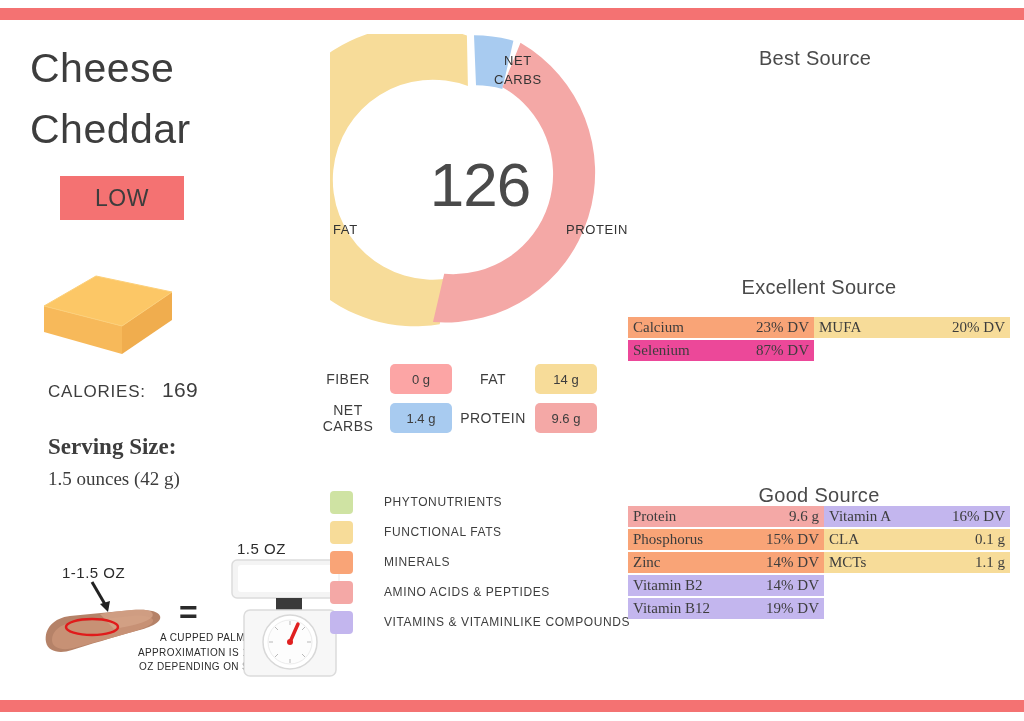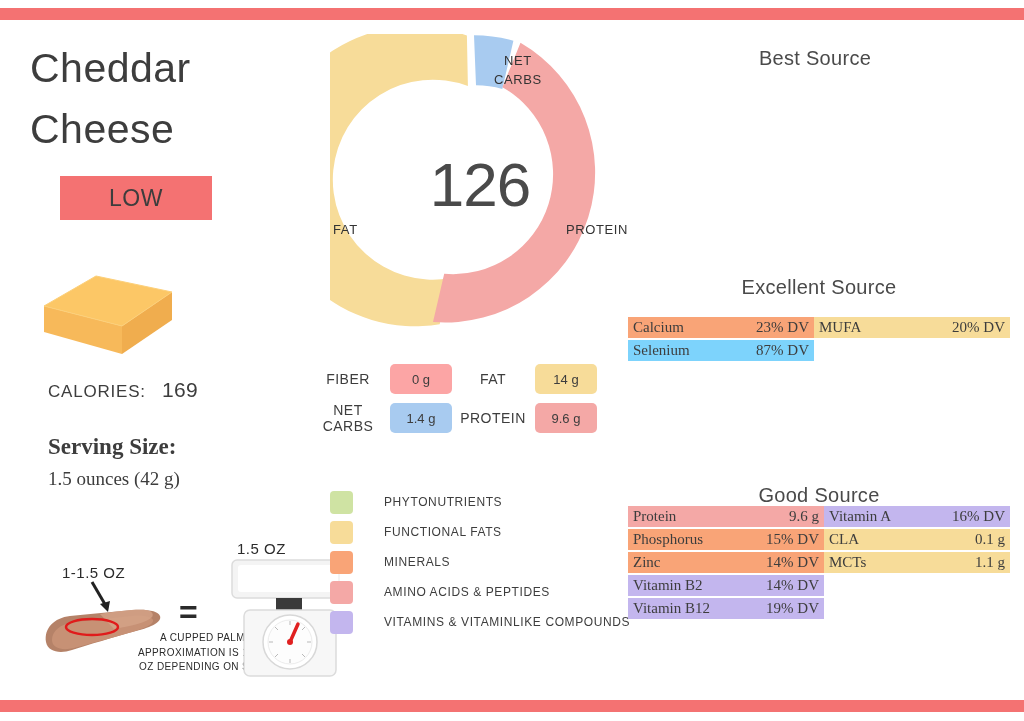--- a/index.html
+++ b/index.html
@@ -37,21 +37,21 @@
     font-size: 41px;
     font-weight: 400;
     line-height: 1.48;
     letter-spacing: 0.5px;
     color: #3d3d3d;
   }
   .grade-badge {
     position: absolute;
     left: 60px;
     top: 176px;
-    width: 152px;
+    width: 124px;
     height: 44px;
     background: #f47272;
     color: #3d3d3d;
     font-size: 23px;
     display: flex;
     align-items: center;
     justify-content: center;
     letter-spacing: 0.5px;
   }
 
@@ -262,22 +262,22 @@
 </style>
 </head>
 <body>
 
 <div id="page">
 
   <div class="rule top"></div>
   <div class="rule bottom"></div>
 
   <div class="food-title">
+    <div>Cheese</div>
     <div>Cheddar</div>
-    <div>Cheese</div>
   </div>
 
   <div class="grade-badge">LOW</div>
 
   <div class="cheese">
     <svg width="140" height="95" viewBox="0 0 140 95">
       <polygon points="6,38 58,8 134,24 84,58" fill="#fcc766"></polygon>
       <polygon points="6,38 84,58 84,86 6,64" fill="#f7b95a"></polygon>
       <polygon points="84,58 134,24 134,52 84,86" fill="#f0ad4e"></polygon>
       <polygon points="6,38 58,8 134,24 84,58" fill="none" stroke="#fcd07a" stroke-width="1"></polygon>
@@ -402,21 +402,21 @@
 
   <div class="source-heading" style="left:700px; top:47px; width:230px;">Best Source</div>
 
   <div class="source-heading" style="left:664px; top:276px; width:310px;">Excellent Source</div>
 
   <div class="nutrient-col" style="left:628px; top:317px; width:186px;">
     <div class="nutrient-row" style="background:#f9a477">
       <span class="nutrient-name">Calcium</span>
       <span class="nutrient-value">23% DV</span>
     </div>
-    <div class="nutrient-row" style="background:#7dd3fc">
+    <div class="nutrient-row" style="background:#ec4899">
       <span class="nutrient-name">Selenium</span>
       <span class="nutrient-value">87% DV</span>
     </div>
   </div>
 
   <div class="nutrient-col" style="left:814px; top:317px; width:196px;">
     <div class="nutrient-row" style="background:#f7dc99">
       <span class="nutrient-name">MUFA</span>
       <span class="nutrient-value">20% DV</span>
     </div>

